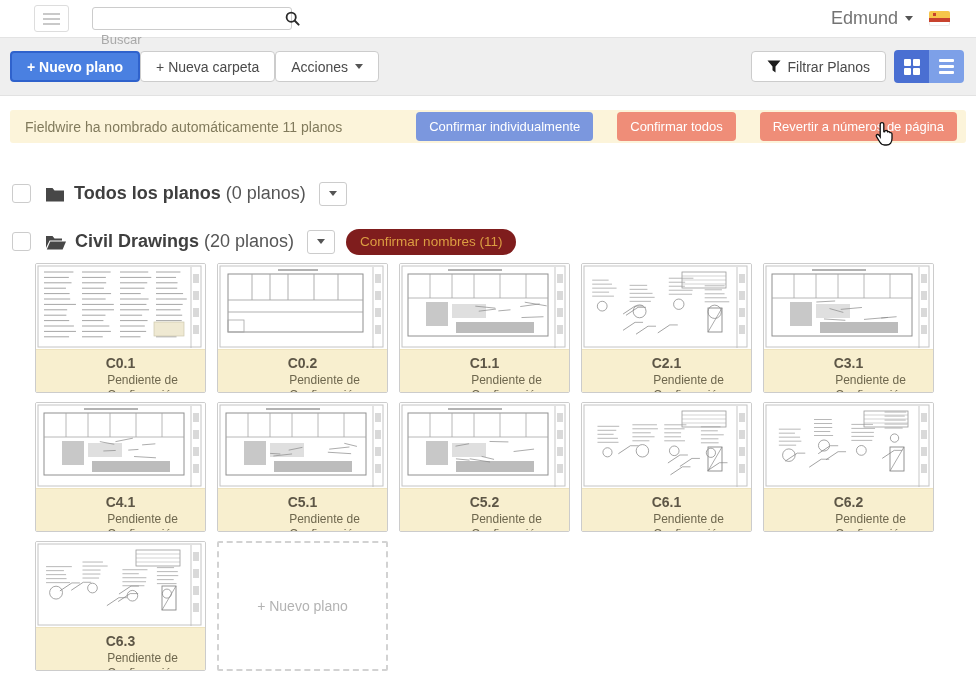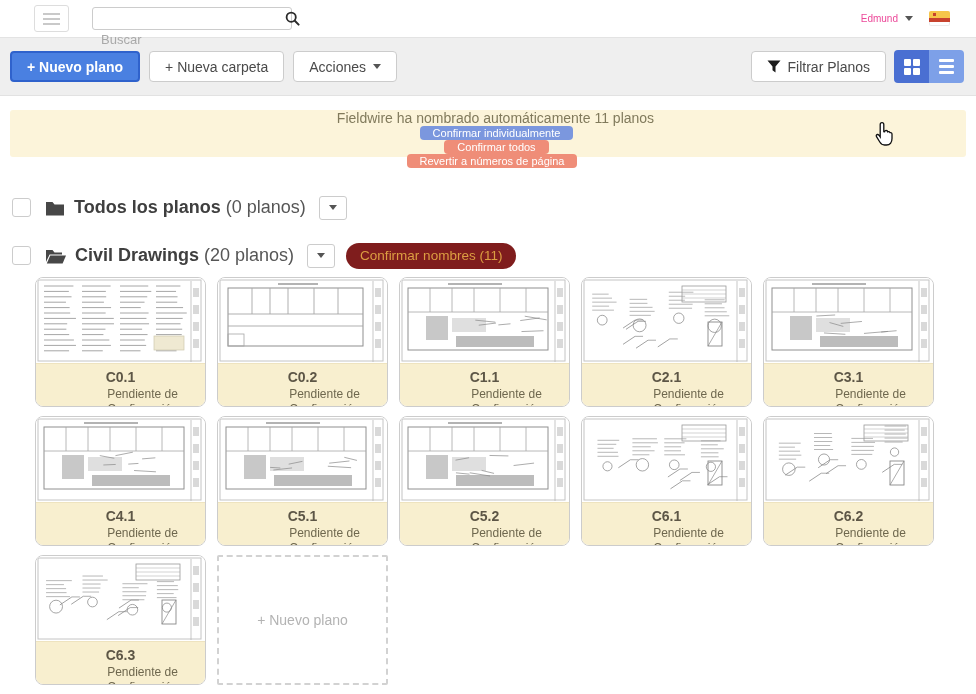--- a/index.html
+++ b/index.html
@@ -40,21 +40,21 @@
     font-size: 13px; padding: 0 8px;
     color: #555; background: transparent;
     font-family: inherit;
     margin-top: 41px;
   }
   .searchbox input::placeholder { color: #a9a9a9; }
   .searchbox .mag { margin-right: 8px; display: flex; cursor: pointer; }
   .topbar .grow { flex: 1; }
   .usermenu {
     display: flex; align-items: center; gap: 7px;
-    font-size: 10px; color: #ec4899; cursor: pointer;
+    font-size: 18px; color: #737373; cursor: pointer;
   }
   .caret-down {
     width: 0; height: 0;
     border-left: 4px solid transparent; border-right: 4px solid transparent;
     border-top: 5px solid #555;
     display: inline-block;
   }
   .flag {
     width: 21px; height: 15px; border-radius: 2px; overflow: hidden;
     margin: 0 26px 0 16px; display: inline-block; position: relative;
@@ -78,52 +78,52 @@
     font-size: 14px; font-family: inherit;
     padding: 0 15px;
     display: inline-flex; align-items: center; gap: 7px;
     cursor: pointer; white-space: nowrap;
   }
   .btn.primary {
     background: #4a80e1; color: #fff;
     border: 2px solid #2f62cc;
     font-weight: bold;
   }
-  .toolbar .btn { margin-left: 9px; }
+  .toolbar .btn { }
   .toolbar .btn:first-child { margin-left: 10px; }
   .toolbar .grow { flex: 1; }
   .view-toggle {
     display: flex; border-radius: 4px; overflow: hidden;
     margin: 0 12px 0 8px; height: 33px;
   }
   .view-toggle .seg {
     width: 35px; display: flex; align-items: center; justify-content: center;
     cursor: pointer;
   }
   .seg.active { background: #4a6fd2; }
   .seg.inactive { background: #7da0e8; }
   .grid-glyph { display: grid; grid-template-columns: 7px 7px; grid-template-rows: 7px 7px; gap: 2px; }
   .grid-glyph i { background: #fff; border-radius: 1px; }
   .list-glyph { display: flex; flex-direction: column; gap: 3px; }
   .list-glyph i { width: 15px; height: 3px; background: #fff; border-radius: 1px; }
 
   
   .banner {
     margin: 14px 10px 0 10px;
-    height: 47px;
+    height: 33px;
     background: #fcf4da;
     border-radius: 3px;
-    display: flex; align-items: center; flex-direction: column;
+    display: flex; align-items: center;
   }
   .banner .msg { margin-left: 15px; font-size: 14px; color: #817a5c; }
   .banner .grow { flex: 1; }
   .bbtn {
     height: 29px; border: none; border-radius: 4px;
-    color: #fff; font-size: 11px; font-family: inherit;
-    padding: 1px 13px; margin-left: 17px; cursor: pointer; white-space: nowrap;
+    color: #fff; font-size: 13px; font-family: inherit;
+    padding: 1px 13px; margin-left: 24px; cursor: pointer; white-space: nowrap;
   }
   .bbtn.blue { background: #7b97de; }
   .bbtn.salmon { background: #ef8d78; }
   .banner .bbtn:last-child { margin-right: 9px; }
 
   
   .folder-row {
     display: flex; align-items: center;
     margin-left: 12px; height: 27px;
   }
@@ -155,21 +155,21 @@
 
   
   .plan-grid {
     margin: 8px 0 0 35px;
     width: 902px;
     display: flex; flex-wrap: wrap;
     column-gap: 11px; row-gap: 9px;
   }
   .card {
     width: 171px; height: 130px;
-    border: 1px solid #ccc; border-radius: 8px;
+    border: 1px solid #ccc; border-radius: 2px;
     background: #fff;
     display: flex; flex-direction: column;
     overflow: hidden; cursor: pointer;
   }
   .thumb { height: 85px; background: #fff; }
   .thumb svg { display: block; }
   .card-label {
     flex: 1; background: #f8efcf;
     text-align: center; padding-top: 3px;
     border-top: 1px solid #eee3bf;

